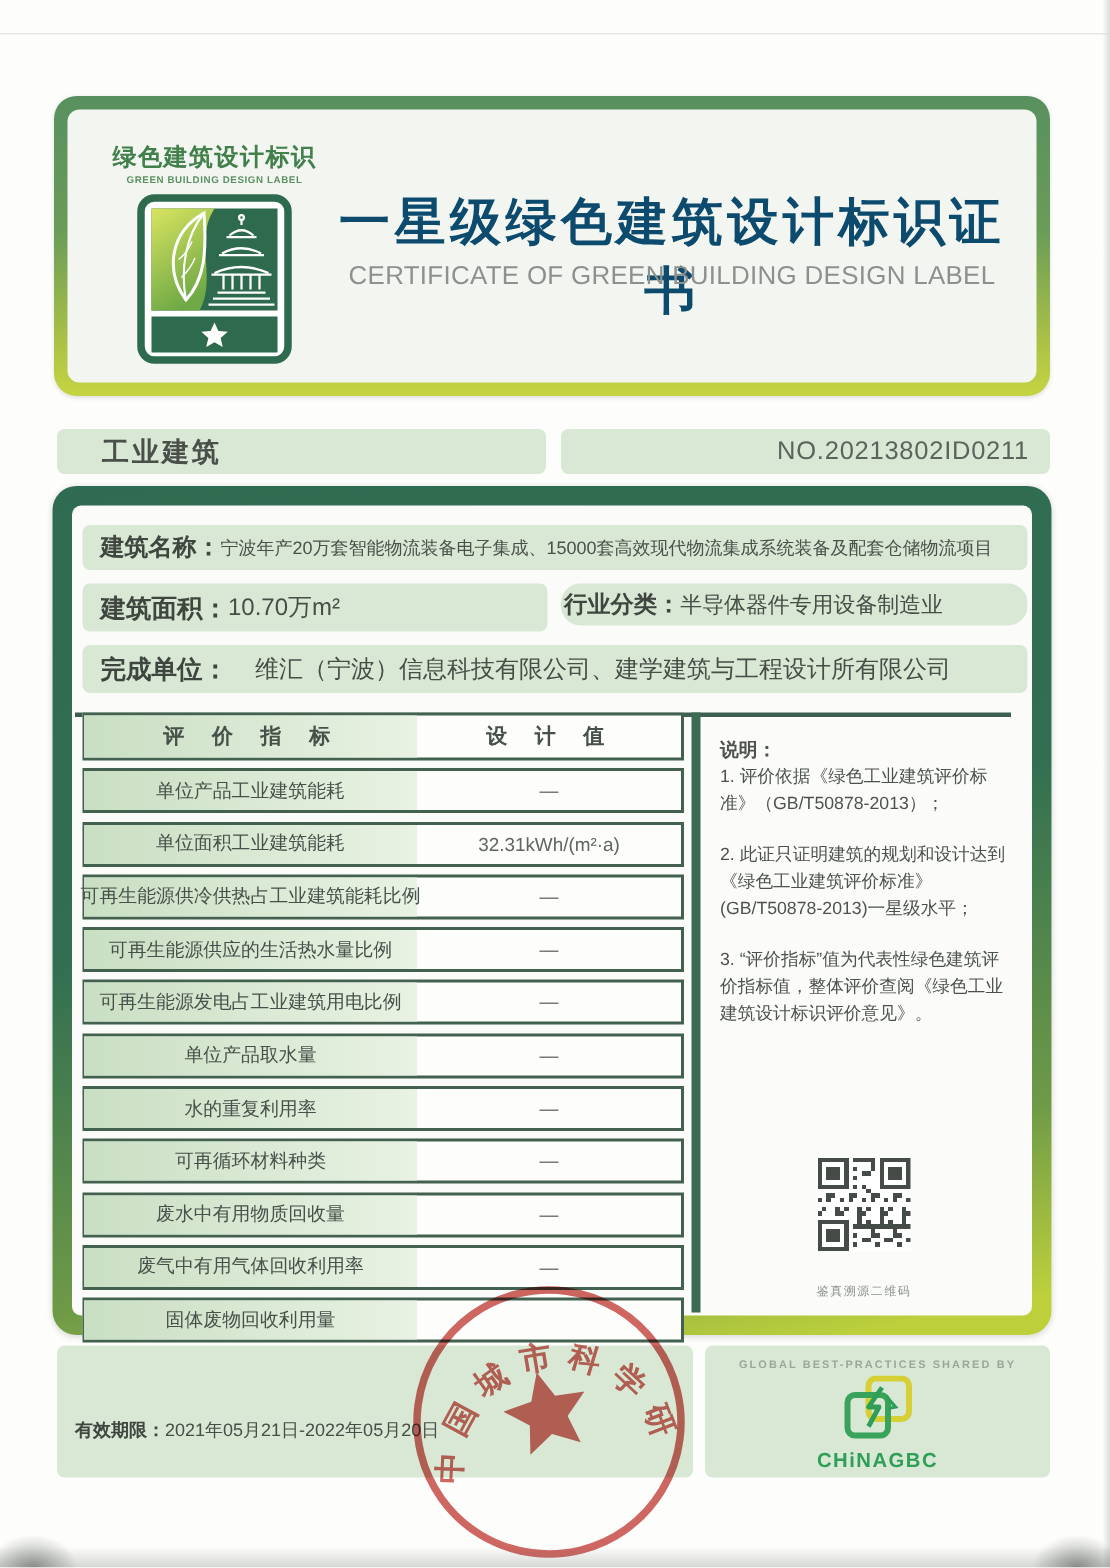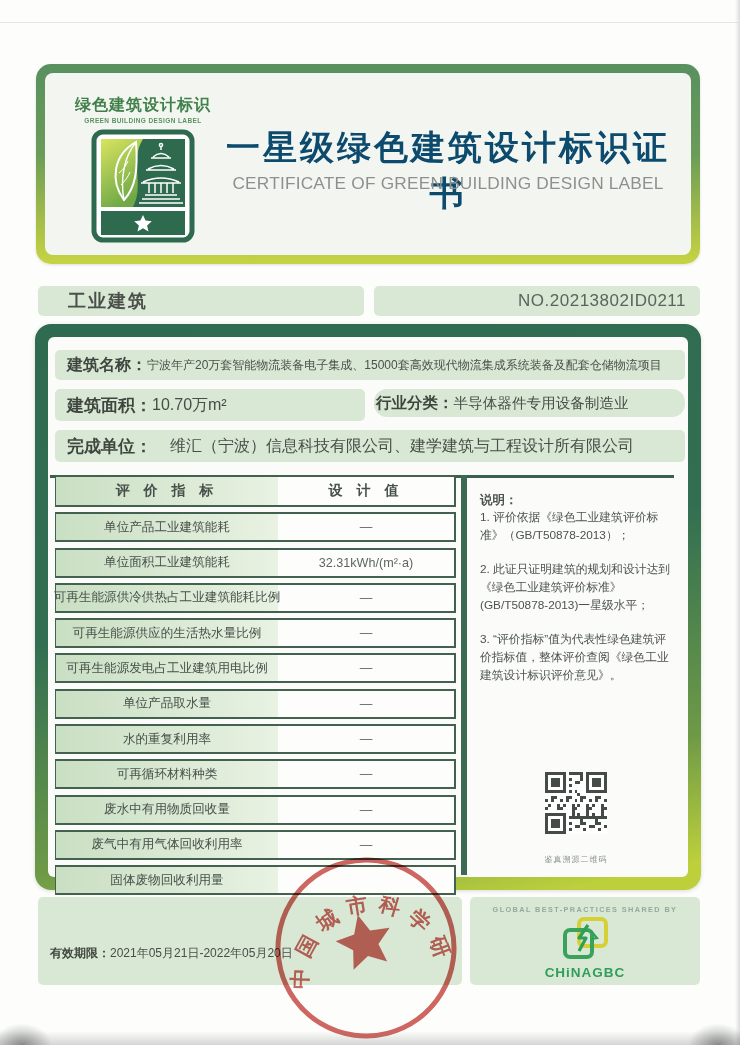--- a/index.html
+++ b/index.html
@@ -55,21 +55,21 @@
   .section-topline{position:absolute;left:50px;top:475px;width:624px;height:3px;background:#3c5f4f;}
   .v-divider{position:absolute;left:461px;top:475px;width:6px;height:400px;background:#3c6a52;}
 
   
   .metrics{position:absolute;left:55px;top:475px;width:401px;}
   .mrow{display:flex;border:2px solid #43614f;border-left-width:1px;height:26px;margin-bottom:5.3px;
     background:#fdfefc;}
   .mrow .c1{width:222px;background:linear-gradient(to right,#c9dfc3,#e9f2e3);display:flex;align-items:center;
     justify-content:center;font-size:12.6px;color:#47504a;white-space:nowrap;}
   .mrow .c2{flex:1;display:flex;align-items:center;justify-content:center;font-size:12.6px;color:#5f6560;}
-  .mrow.head{height:28px;}
+  .mrow.head{height:28px;font-family:Liberation Mono, monospace;}
   .mrow.head .c1{font-size:14px;font-weight:bold;letter-spacing:5px;color:#47504a;}
   .mrow.head .c2{font-size:14px;font-weight:bold;letter-spacing:5px;color:#47504a;}
 
   
   .notes{position:absolute;left:480px;top:492px;width:192px;color:#4c524e;}
   .notes-title{font-size:12.5px;font-weight:bold;}
   .note-item{font-size:11.8px;line-height:1.5;margin-bottom:17px;}
   .qr-wrap{position:absolute;left:480px;top:772px;width:192px;text-align:center;}
   .qr-wrap svg{display:inline-block;}
   .qr-caption{font-size:8px;color:#8b928c;margin-top:16px;letter-spacing:1px;}

